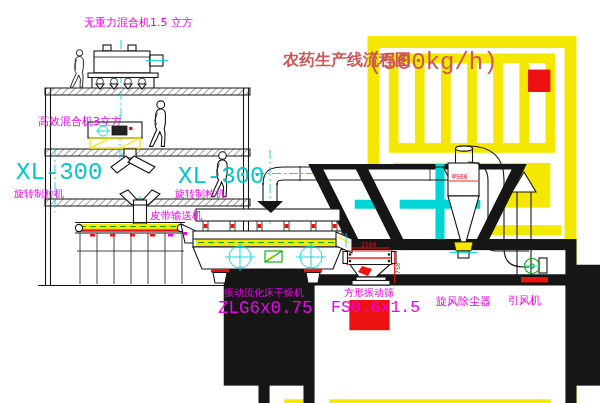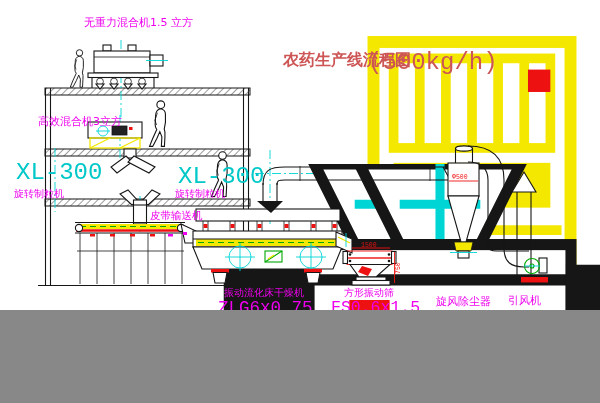--- a/index.html
+++ b/index.html
@@ -1,21 +1,21 @@
 <!DOCTYPE html>
 <html style="--magenta: #ee00ee; --cyan-text: #00c8c8; --cyan-line: #00d5d5; --yellow: #f4e800; --red: #ee1111; --green: #00a800; --title-red: #cd5555; --ink: #161616; --paper: #ffffff;"><head>
 <meta charset="utf-8">
 <style>
   :root{
     --magenta:#ee00ee; --cyan-text:#00c8c8; --cyan-line:#00d5d5;
     --yellow:#f4e800; --red:#ee1111; --green:#00a800;
     --title-red:#cd5555; --ink:#161616; --paper:#ffffff;
   }
   html,body{margin:0;padding:0;background:#888;}
-  #stage{width:600px;height:310px;background:var(--paper);position:relative;overflow:hidden;}
+  #stage{width:600px;height:403px;background:var(--paper);position:relative;overflow:hidden;}
   svg{display:block;}
   svg text{font-family:"DejaVu Sans",sans-serif;}
   .mono{font-family:"Liberation Mono","DejaVu Sans Mono",monospace;}
   .blk{stroke:var(--ink);fill:none;stroke-width:1.1;}
   .thin{stroke:var(--ink);fill:none;stroke-width:0.8;}
   .wh{fill:#fff;stroke:var(--ink);stroke-width:1.1;}
   .blkf{fill:var(--ink);stroke:none;}
   .yl{stroke:var(--yellow);fill:none;stroke-width:1.3;}
   .ylf{fill:var(--yellow);stroke:var(--ink);stroke-width:0.8;}
   .ylp{fill:var(--yellow);stroke:none;}

